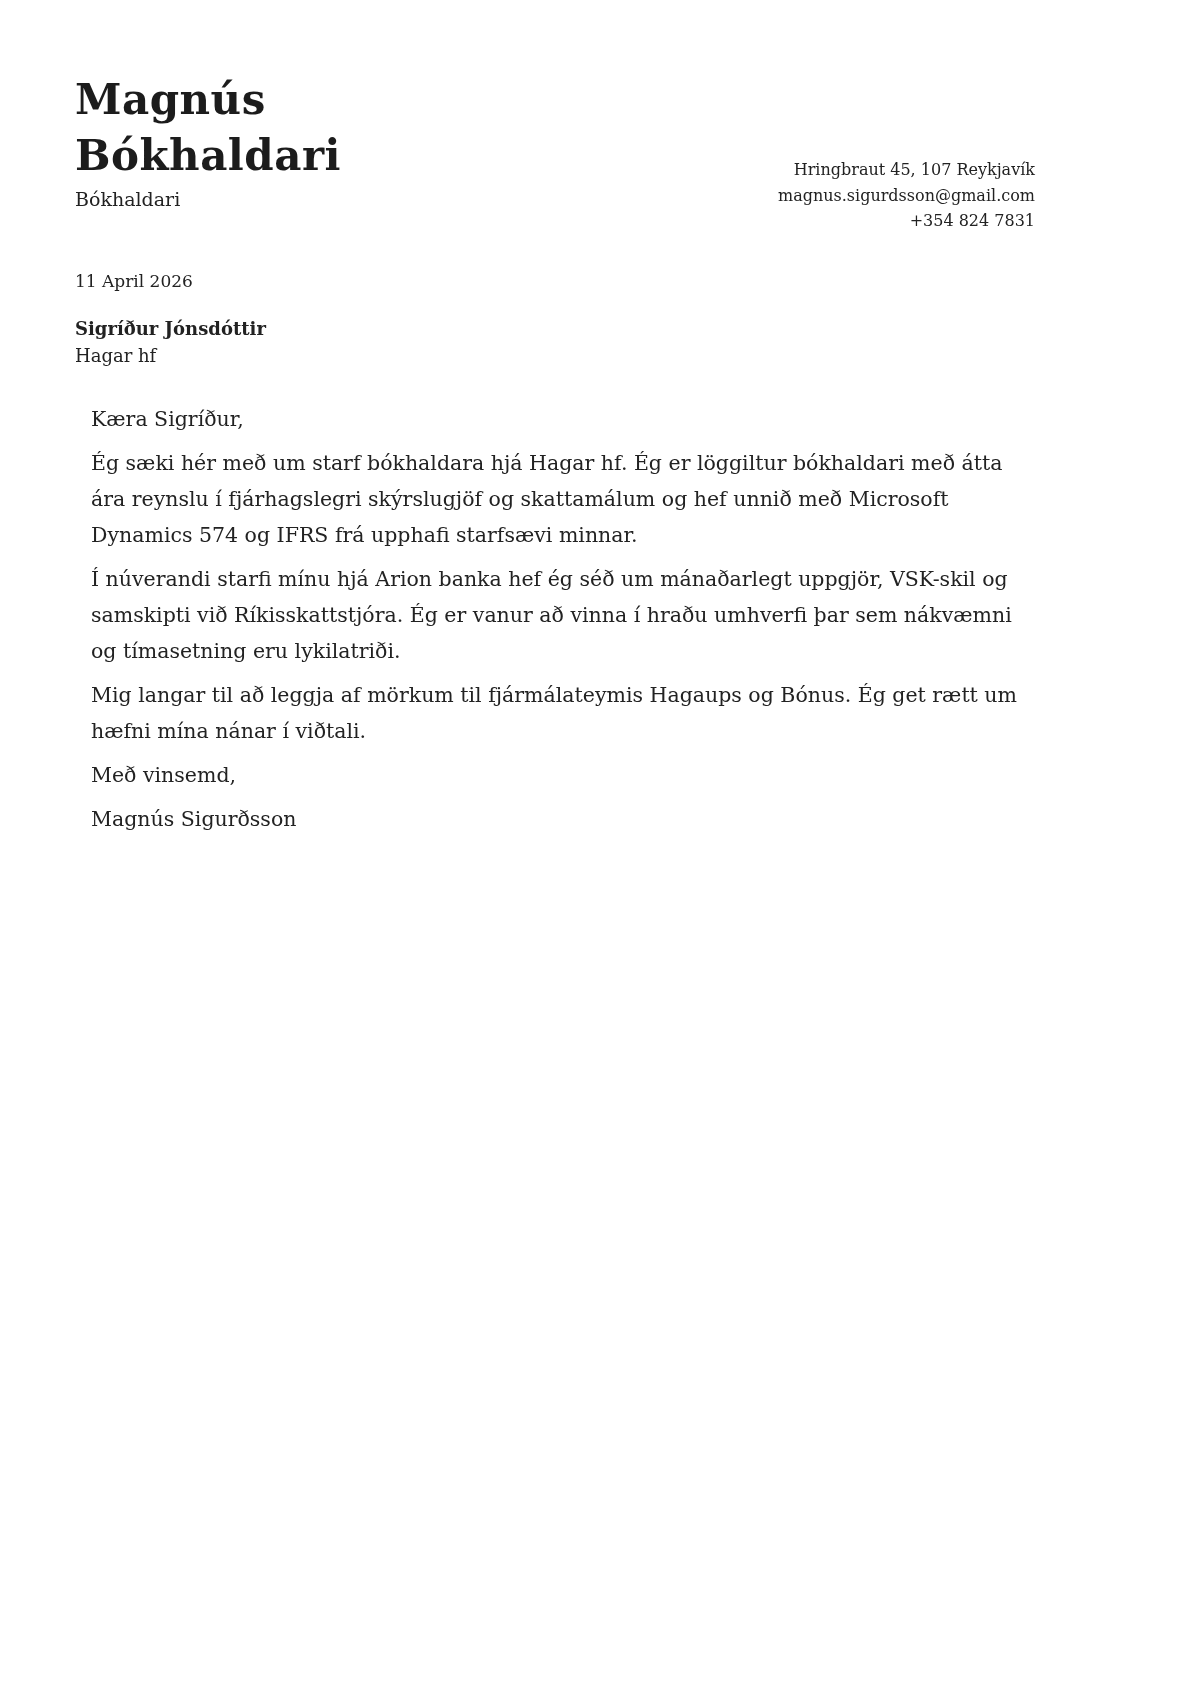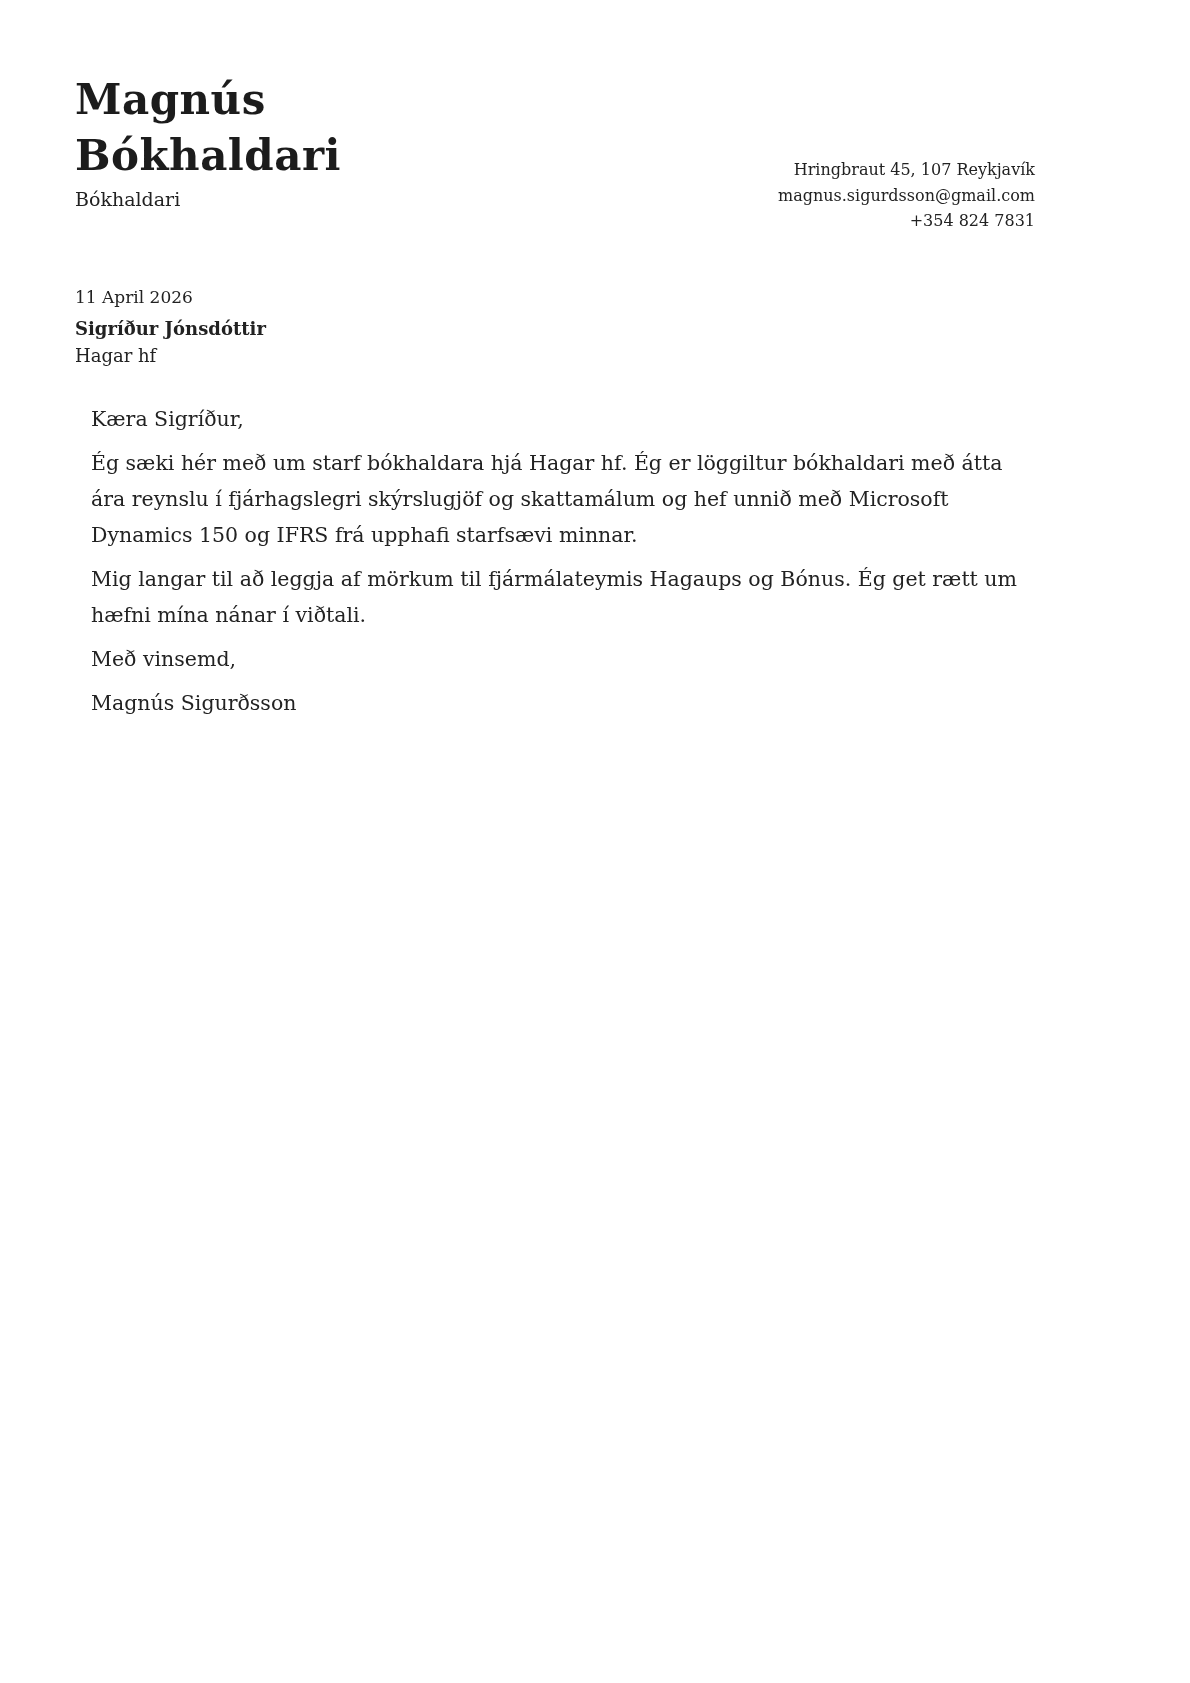--- a/index.html
+++ b/index.html
@@ -5,21 +5,21 @@
   html, body { margin: 0; padding: 0; background: #ffffff; }
   body { width: 1190px; height: 1683px; position: relative; overflow: hidden; color: #222222;
          font-family: "DejaVu Serif", serif; }
   .page { position: absolute; left: 75px; top: 0; width: 960px; }
   .header { position: relative; height: 240px; text-decoration: underline; }
   .name { position: absolute; left: 0; top: 72px; font-weight: bold; font-size: 42px; line-height: 56px; letter-spacing: 0.5px; color: #1c1c1c; }
   .name span { display: block; }
   .title { position: absolute; left: 0; top: 186px; font-size: 19px; line-height: 26px; }
   .contact { position: absolute; right: 0; top: 157px; text-align: right; font-size: 16px; line-height: 25.5px; }
   .contact div { white-space: nowrap; }
-  .date { position: absolute; top: 284px; left: 0; font-size: 17px; line-height: 26px; }
+  .date { position: absolute; top: 268px; left: 0; font-size: 17px; line-height: 26px; }
   .recipient { position: absolute; top: 315px; left: 0; font-size: 18px; line-height: 27px; }
   .recipient .rname { font-weight: bold; }
   .body { position: absolute; top: 401px; left: 0; width: 960px; font-size: 20.5px; line-height: 36px; }
   .body p { margin: 0 0 8px 16px; }
 </style>
 </head>
 <body>
 
 <div class="page">
   <div class="header">
@@ -37,18 +37,19 @@
 
   <div class="date">11 April 2026</div>
 
   <div class="recipient">
     <div class="rname">Sigríður Jónsdóttir</div>
     <div>Hagar hf</div>
   </div>
 
   <div class="body">
     <p>Kæra Sigríður,</p>
-    <p>Ég sæki hér með um starf bókhaldara hjá Hagar hf. Ég er löggiltur bókhaldari með átta ára reynslu í fjárhagslegri skýrslugjöf og skattamálum og hef unnið með Microsoft Dynamics 150 og IFRS frá upphafi starfsævi minnar.</p>
+    <p>Ég sæki hér með um starf bókhaldara hjá Hagar hf. Ég er löggiltur bókhaldari með átta ára reynslu í fjárhagslegri skýrslugjöf og skattamálum og hef unnið með Microsoft Dynamics 574 og IFRS frá upphafi starfsævi minnar.</p>
+    <p>Í núverandi starfi mínu hjá Arion banka hef ég séð um mánaðarlegt uppgjör, VSK-skil og samskipti við Ríkisskattstjóra. Ég er vanur að vinna í hraðu umhverfi þar sem nákvæmni og tímasetning eru lykilatriði.</p>
     <p>Mig langar til að leggja af mörkum til fjármálateymis Hagaups og Bónus. Ég get rætt um hæfni mína nánar í viðtali.</p>
     <p>Með vinsemd,</p>
     <p>Magnús Sigurðsson</p>
   </div>
 </div>
 
 </body></html>

